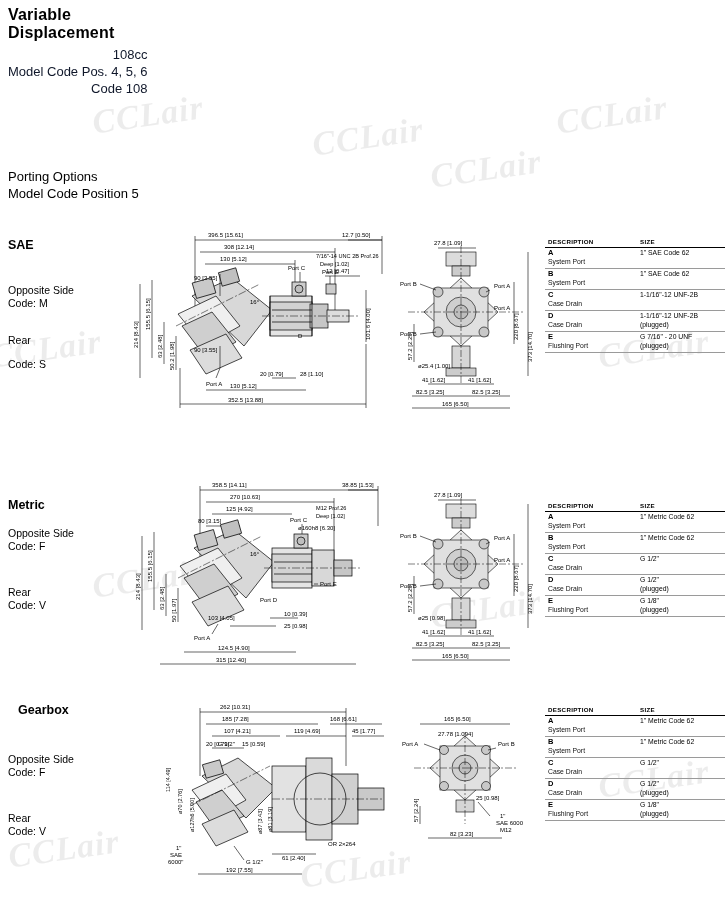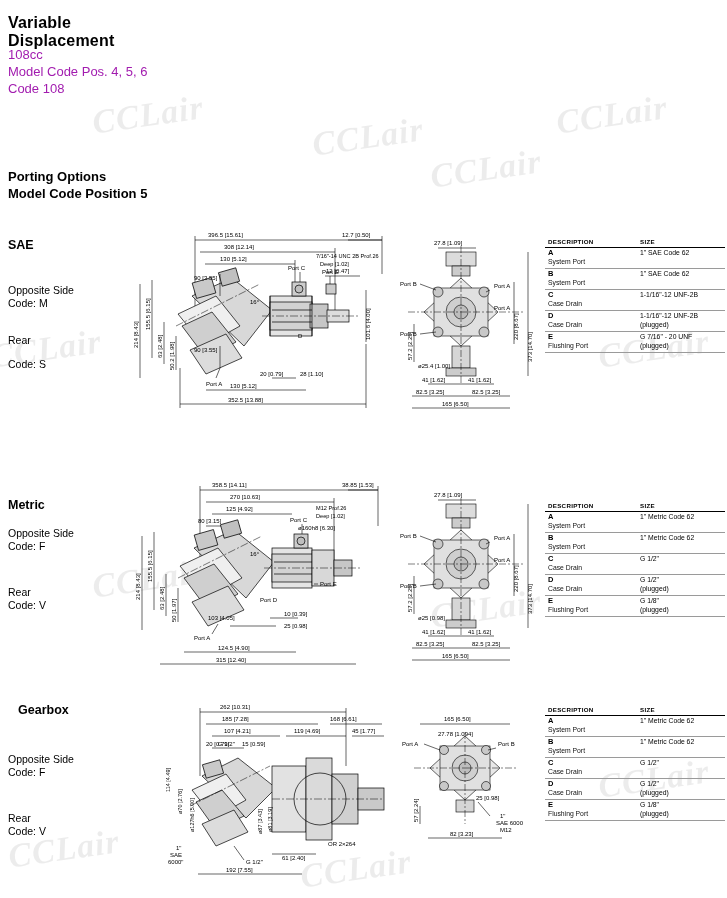--- a/index.html
+++ b/index.html
@@ -28,31 +28,31 @@
     opacity: 0.07;
     letter-spacing: 1px;
     white-space: nowrap;
     transform: rotate(-8deg);
     pointer-events: none;
     user-select: none;
   }
 
   
   .hdr-title {
-    position: absolute; left: 8px; top: 14px;
+    position: absolute; left: 8px; top: 6px;
     font-size: 16px; font-weight: bold; line-height: 18px;
     letter-spacing: 0.2px;
   }
   .hdr-sub {
     position: absolute; left: 8px; top: 46px;
-    font-size: 13px; line-height: 17px; color: #a21caf;
+    font-size: 13px; line-height: 17px; color: #0f172a; text-align: right;
   }
   .porting-title {
     position: absolute; left: 8px; top: 168px;
-    font-size: 13px; font-weight: bold; line-height: 17px;
+    font-size: 13px; font-weight: normal; line-height: 17px;
   }
 
   
   .sec-name { position: absolute; font-size: 12.5px; font-weight: bold; }
   .sec-line { position: absolute; font-size: 10.5px; font-weight: normal; line-height: 13px; }
 
   
   .spec {
     position: absolute;
     border-collapse: collapse;

